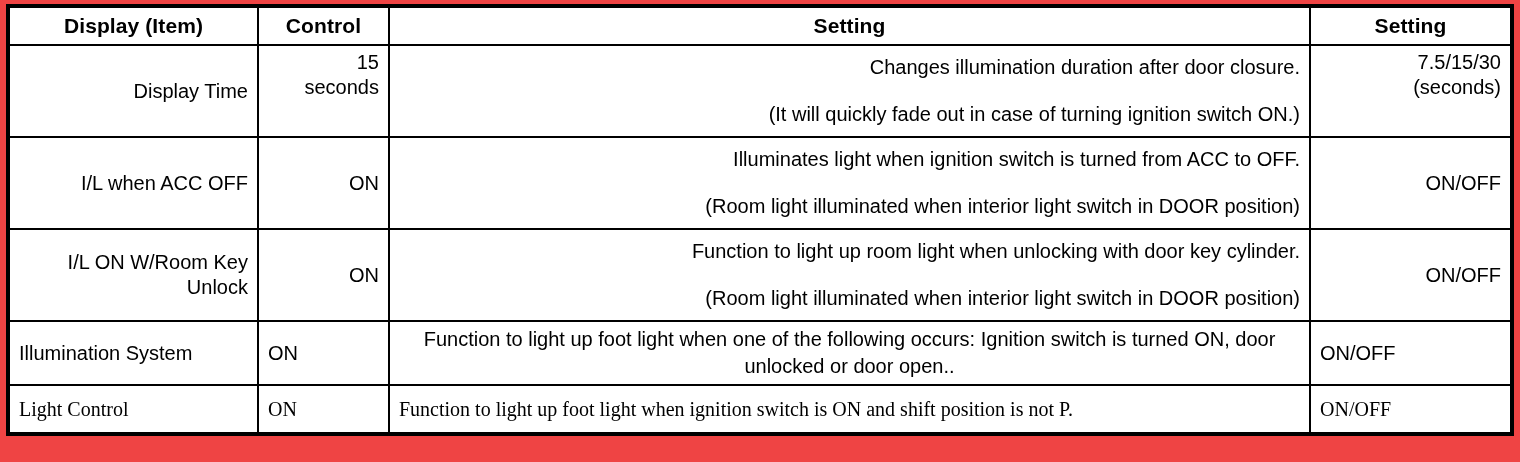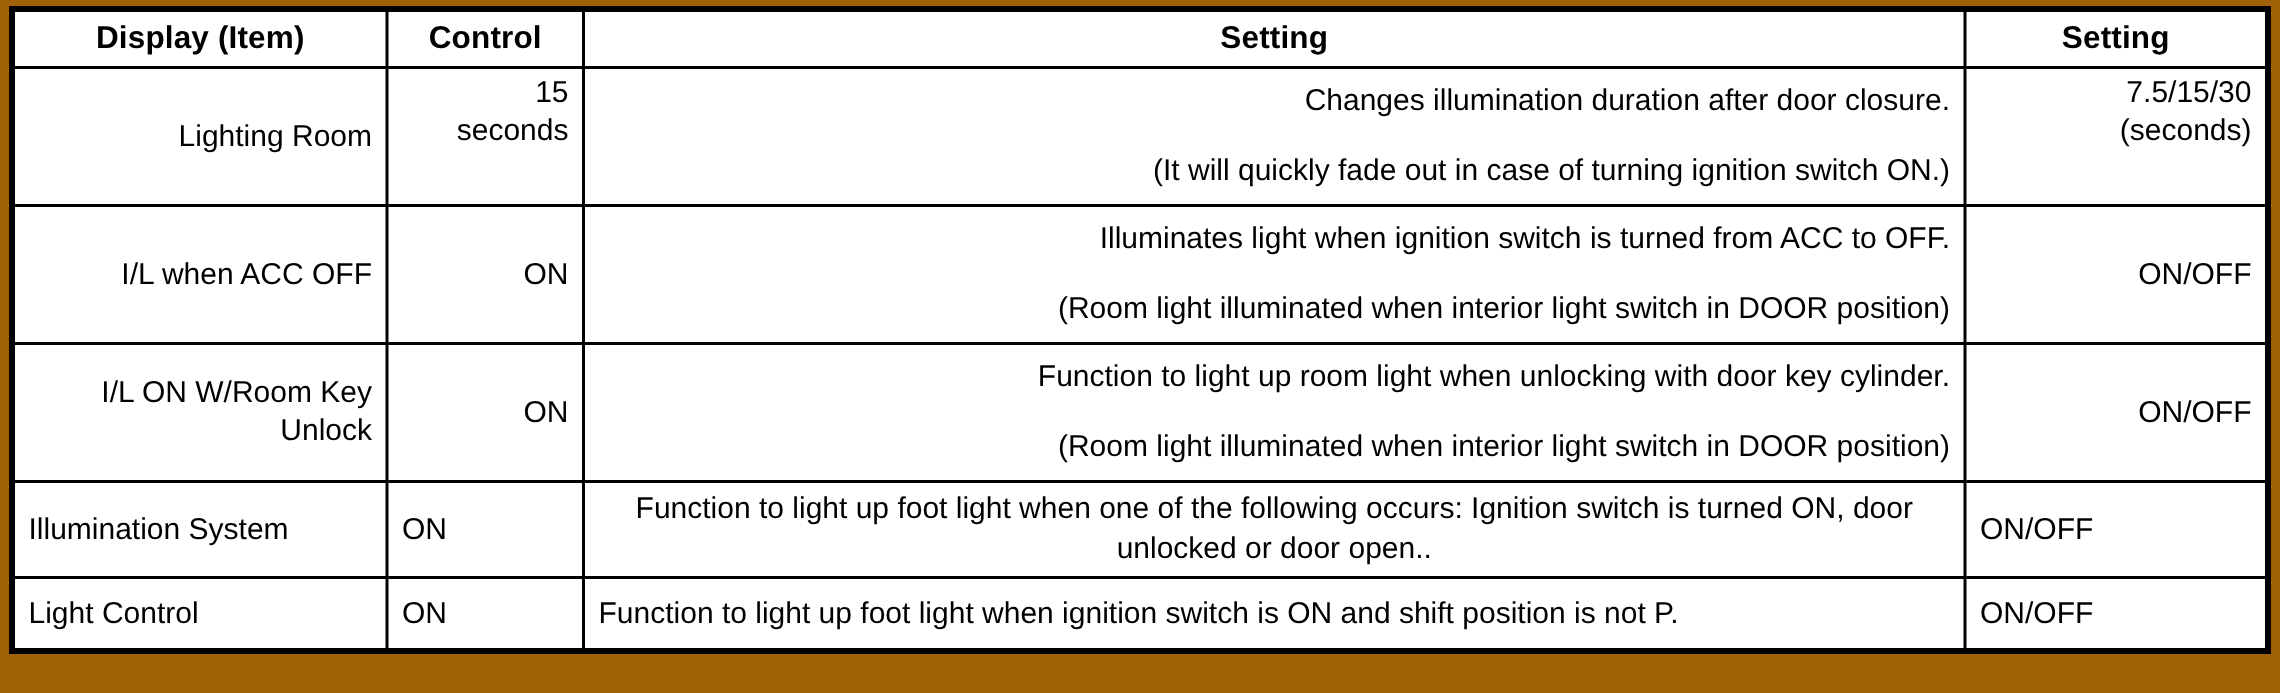--- a/index.html
+++ b/index.html
@@ -11,21 +11,21 @@
     width: 1520px;
     height: 462px;
     font-family: "Liberation Sans", sans-serif;
     color: #000000;
     overflow: hidden;
   }
   .sheet {
     width: 1520px;
     height: 462px;
     position: relative;
-    background: #a16207;
+    background: #ef4444;
     box-sizing: border-box;
     padding: 4px 6px 6px 6px;
   }
   table.spec-table {
     border-collapse: collapse;
     table-layout: fixed;
     width: 1508px;
     border: 4px solid #000000;
     background: #ffffff;
   }
@@ -78,21 +78,21 @@
 
   
   .flow {
     display: block;
     line-height: 27px;
   }
 
   
   tr.row-tall > td { height: 90px; text-align: right; }
   tr.row-mid  > td { height: 62px; }
-  tr.row-short> td { height: 46px; }
+  tr.row-short> td { height: 46px; font-family: Liberation Serif, serif; }
 
   .nowrap { white-space: nowrap; }
   .pre-wrap { white-space: normal; text-align: center; }
 
   .stack-line { display: block; white-space: nowrap; }
 </style>
 </head>
 <body>
 
 <div class="sheet">
@@ -119,21 +119,21 @@
         <th>
           <span class="hd">Setting</span>
         </th>
       </tr>
     </thead>
 
     <tbody>
 
       <tr class="row-tall">
         <td class="v-mid">
-          <span class="cell">Lighting Room</span>
+          <span class="cell">Display Time</span>
         </td>
         <td class="v-top">
           <span class="cell">
             <span class="stack-line">15</span>
             <span class="stack-line">seconds</span>
           </span>
         </td>
         <td class="v-mid">
           <span class="cell">
             <span class="para first">Changes illumination duration after door closure.</span>

